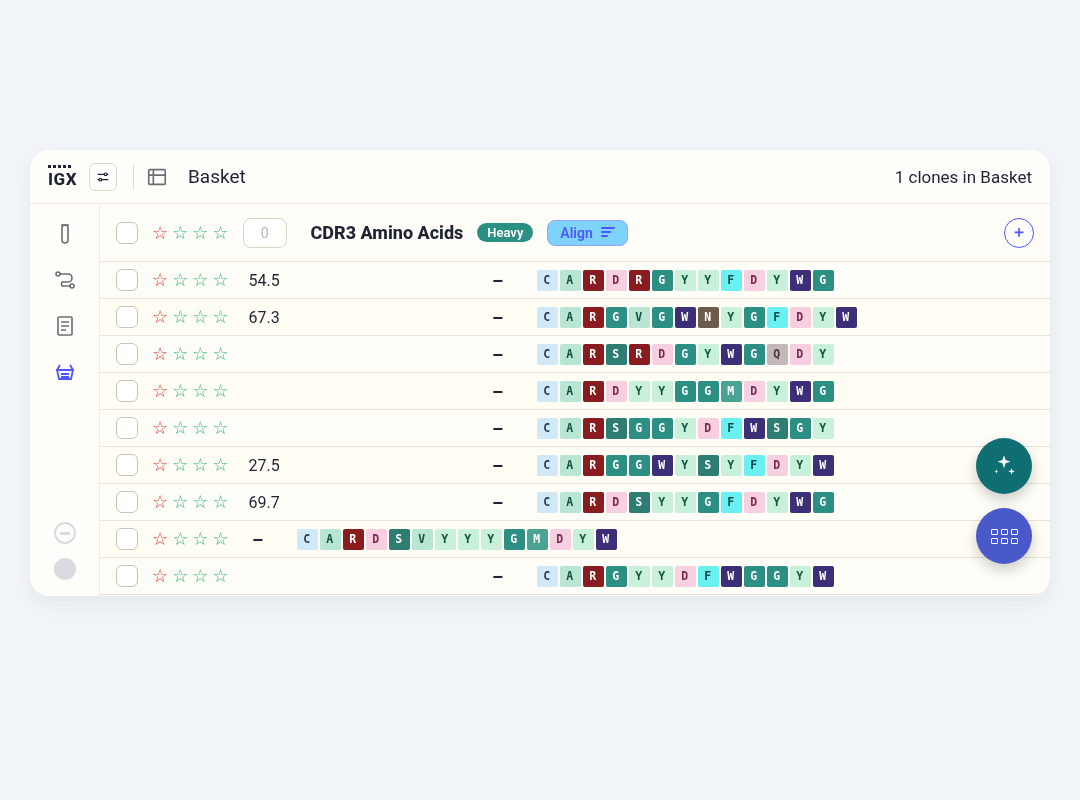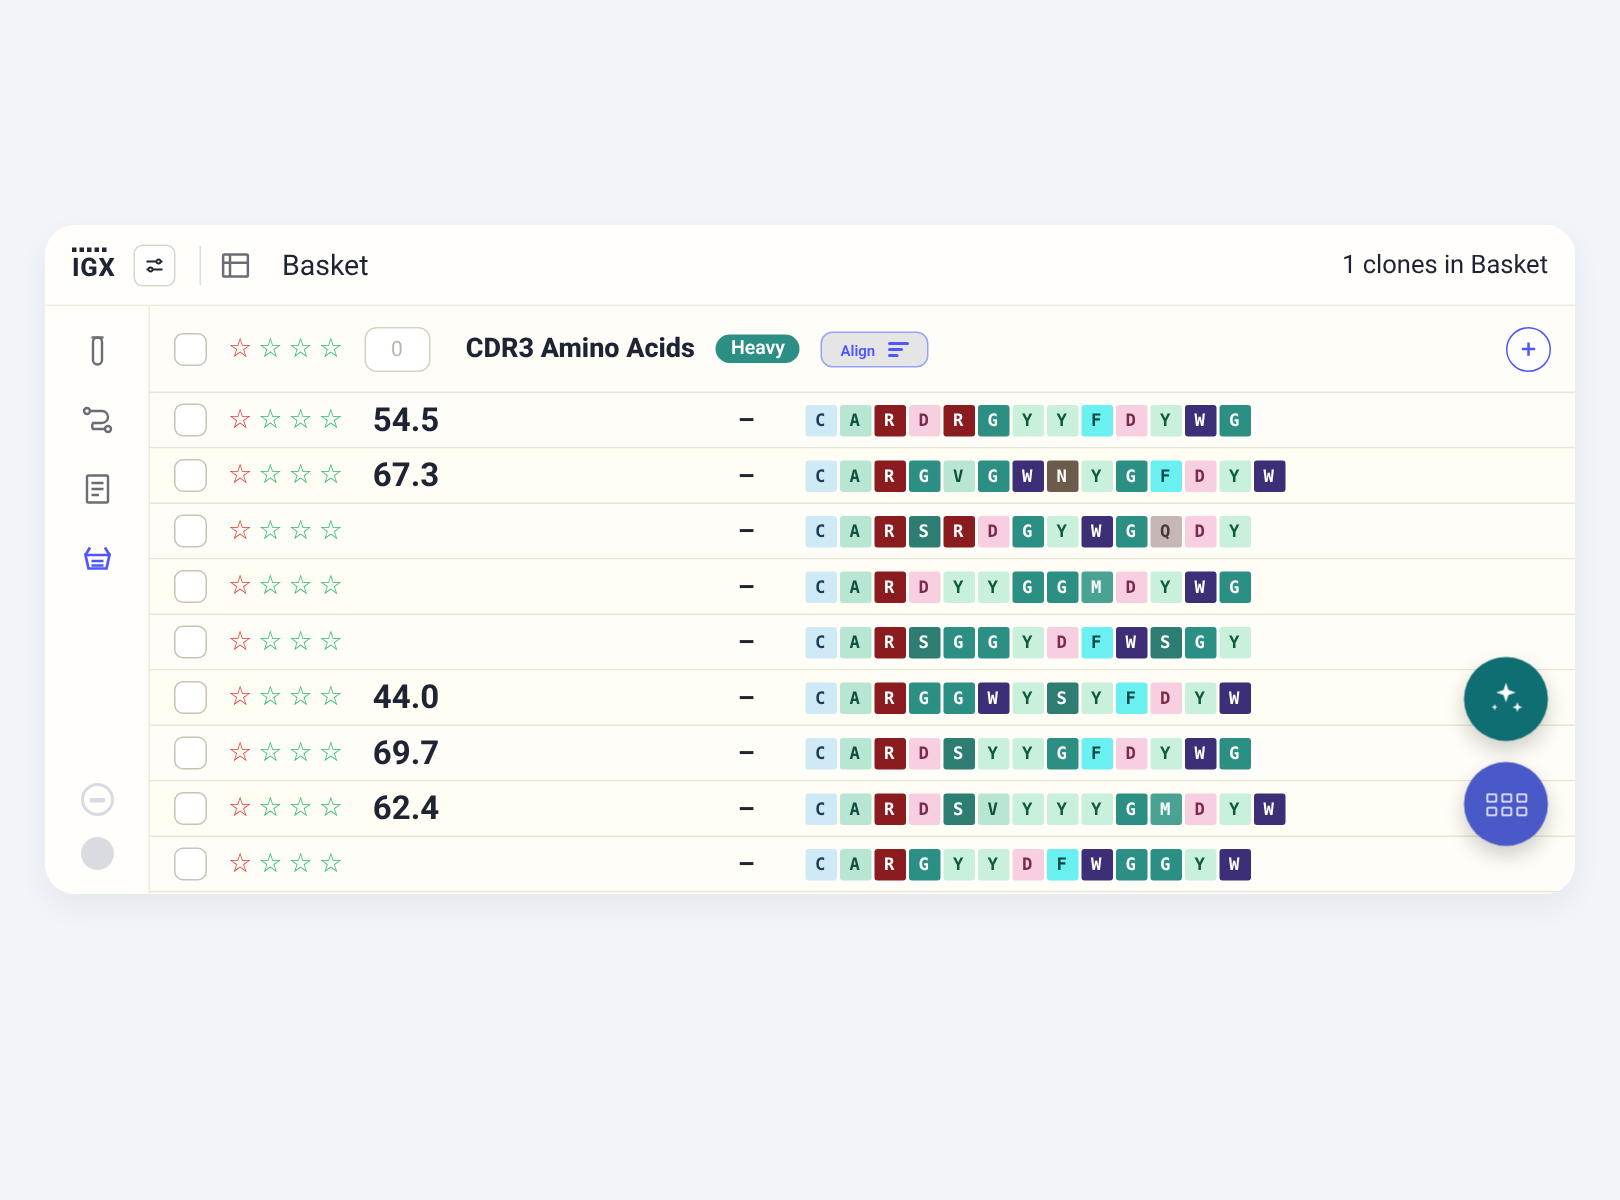--- a/index.html
+++ b/index.html
@@ -66,29 +66,29 @@
   .chk{width:22px;height:22px;border:1.8px solid #c7c4b5;border-radius:6px;cursor:pointer;background:#fff}
   .stars{display:flex;gap:4px}
   .star{font-size:18px;line-height:1}
   .star.red{color:var(--red)}
   .star.green{color:var(--green)}
   .colh{font-weight:800;font-size:18px;color:var(--ink)}
   .numbox{width:44px;height:30px;border:1.6px solid #d7d3c4;border-radius:8px;color:#b9b6a8;
     display:flex;align-items:center;justify-content:center;font-size:14px;background:#fff}
   .badge{background:#2c8f84;color:#fff;border-radius:999px;padding:2px 10px;font-size:13px;font-weight:600}
   .alignbtn{border:1.6px solid #97a2ff;color:var(--accent);border-radius:8px;padding:4px 12px;
-    display:flex;align-items:flex-end;gap:8px;font-size:10px;font-weight:600;cursor:pointer;background:#e5e5e5}
+    display:flex;align-items:flex-start;gap:8px;font-size:14px;font-weight:600;cursor:pointer;background:#7dd3fc}
   .alignbtn .bars span{display:block;height:2px;background:var(--accent);border-radius:2px;margin:2px 0}
   .plus{width:30px;height:30px;border:1.8px solid var(--accent);border-radius:50%;
     display:flex;align-items:center;justify-content:center;color:var(--accent);font-weight:800;cursor:pointer;background:#fff;margin-left:auto}
 
   .rows{display:flex;flex-direction:column}
   .row{display:flex;align-items:center;gap:14px;height:37px;padding:0 16px;border-bottom:1px solid var(--divider)}
   .row:nth-child(even){background:var(--yellow)}
-  .cell-tm{width:220px;font-size:22px;color:var(--ink);font-weight:700}
+  .cell-tm{width:220px;font-size:16px;color:var(--ink);font-weight:400}
   .cell-dash{width:30px;text-align:center;font-size:18px;font-weight:700;color:var(--ink)}
   .seq{display:flex;gap:2px}
   .aa{width:21px;height:21px;display:flex;align-items:center;justify-content:center;
     font-size:11.5px;font-weight:800;border-radius:2px;font-family:Menlo,Consolas,monospace;letter-spacing:.5px}
 
   
   .fab{position:fixed;right:48px;width:56px;height:56px;border-radius:50%;
     display:flex;align-items:center;justify-content:center;box-shadow:0 6px 14px rgba(0,0,0,.2);cursor:pointer}
   .fab.teal{top:438px;background:#0f6e72;color:#fff;font-size:22px}
   .fab.blue{top:508px;background:#4959c8;color:#fff}
@@ -311,21 +311,21 @@
           </div>
         </div>
         <div class="row">
           <div class="chk"></div>
           <div class="stars">
             <span class="star red">☆</span>
             <span class="star green">☆</span>
             <span class="star green">☆</span>
             <span class="star green">☆</span>
           </div>
-          <div class="cell-tm" style="margin-left: 6px;">44.0</div>
+          <div class="cell-tm" style="margin-left: 6px;">27.5</div>
           <div class="cell-dash">–</div>
           <div class="seq" style="margin-left: 10px;">
             <div class="aa" style="background: rgb(207, 233, 247); color: rgb(30, 58, 86);">C</div>
             <div class="aa" style="background: rgb(185, 230, 210); color: rgb(16, 80, 64);">A</div>
             <div class="aa" style="background: rgb(138, 28, 32); color: rgb(255, 255, 255);">R</div>
             <div class="aa" style="background: rgb(44, 143, 132); color: rgb(255, 255, 255);">G</div>
             <div class="aa" style="background: rgb(44, 143, 132); color: rgb(255, 255, 255);">G</div>
             <div class="aa" style="background: rgb(61, 46, 120); color: rgb(255, 255, 255);">W</div>
             <div class="aa" style="background: rgb(201, 240, 219); color: rgb(14, 90, 58);">Y</div>
             <div class="aa" style="background: rgb(45, 125, 114); color: rgb(255, 255, 255);">S</div>
@@ -363,21 +363,20 @@
           </div>
         </div>
         <div class="row">
           <div class="chk"></div>
           <div class="stars">
             <span class="star red">☆</span>
             <span class="star green">☆</span>
             <span class="star green">☆</span>
             <span class="star green">☆</span>
           </div>
-          <div class="cell-tm" style="margin-left: 6px;">62.4</div>
           <div class="cell-dash">–</div>
           <div class="seq" style="margin-left: 10px;">
             <div class="aa" style="background: rgb(207, 233, 247); color: rgb(30, 58, 86);">C</div>
             <div class="aa" style="background: rgb(185, 230, 210); color: rgb(16, 80, 64);">A</div>
             <div class="aa" style="background: rgb(138, 28, 32); color: rgb(255, 255, 255);">R</div>
             <div class="aa" style="background: rgb(247, 207, 224); color: rgb(122, 42, 75);">D</div>
             <div class="aa" style="background: rgb(45, 125, 114); color: rgb(255, 255, 255);">S</div>
             <div class="aa" style="background: rgb(185, 230, 210); color: rgb(16, 80, 64);">V</div>
             <div class="aa" style="background: rgb(201, 240, 219); color: rgb(14, 90, 58);">Y</div>
             <div class="aa" style="background: rgb(201, 240, 219); color: rgb(14, 90, 58);">Y</div>

